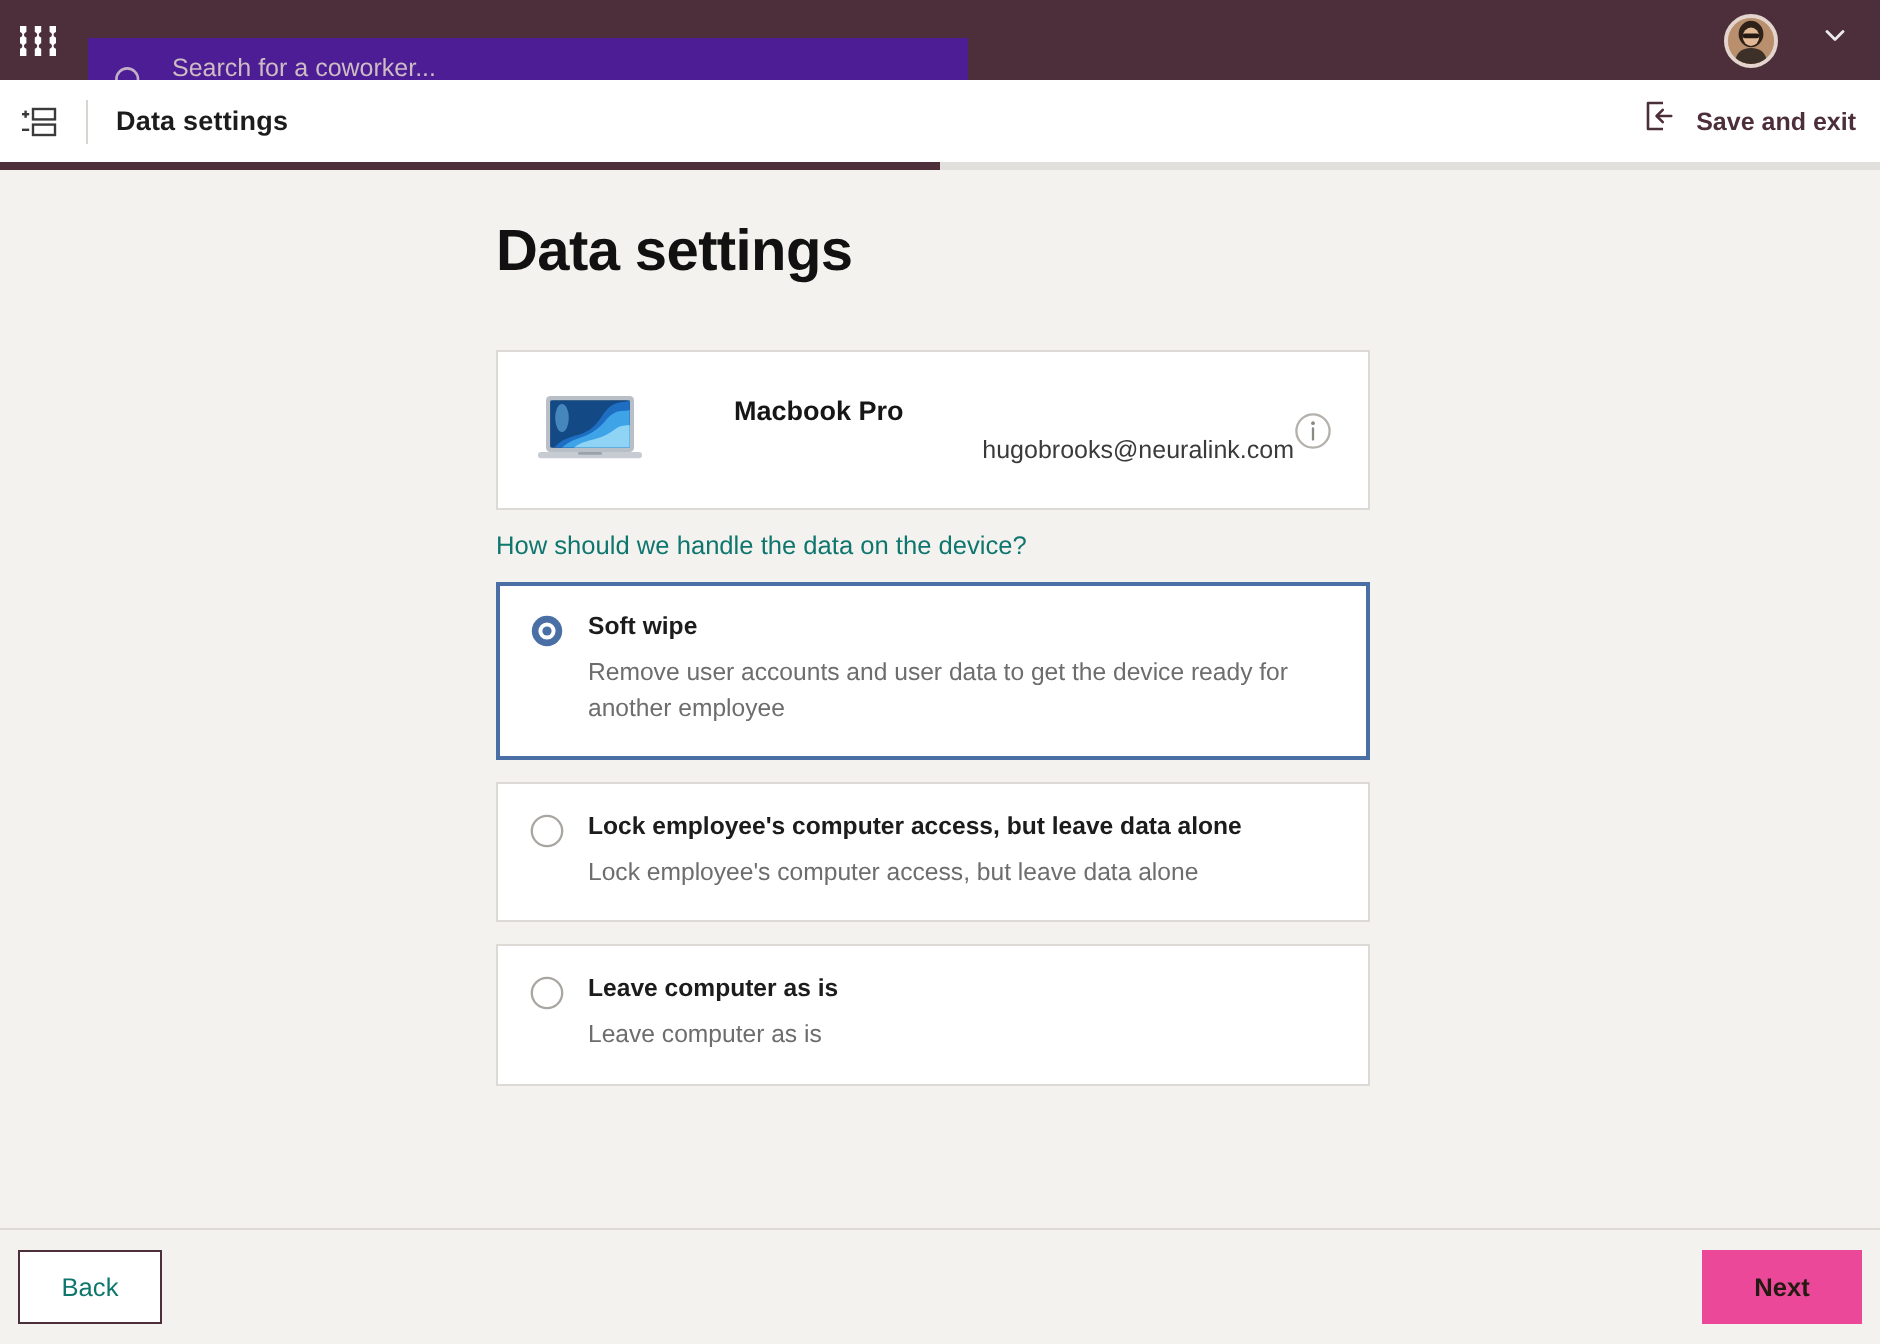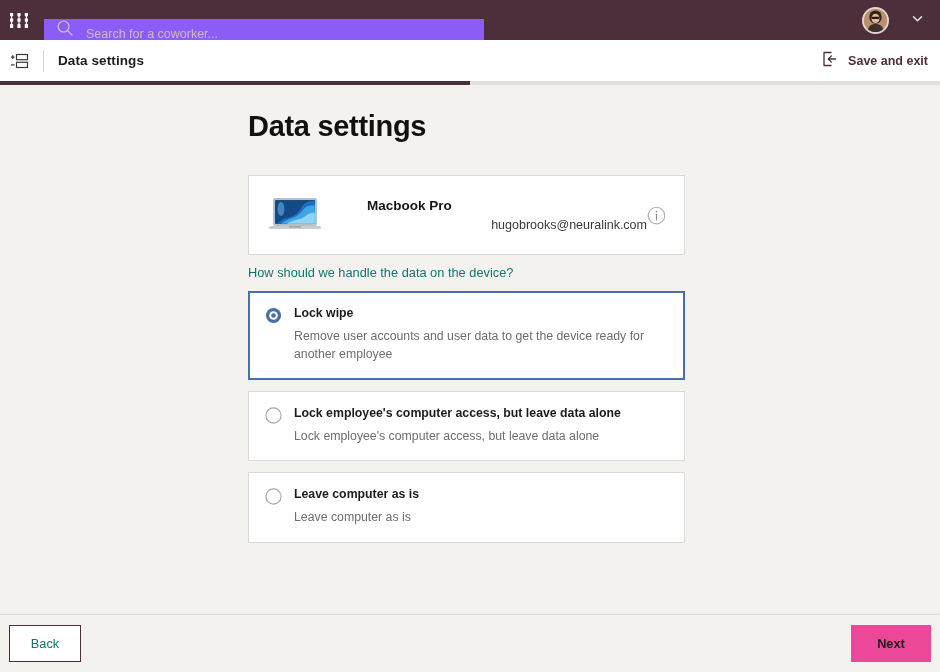--- a/index.html
+++ b/index.html
@@ -21,22 +21,22 @@
   }
   .logo {
     width: 40px; height: 40px;
     display: flex; align-items: center; justify-content: center;
     flex: 0 0 40px;
   }
   .logo svg { display: block; }
 
   .search-wrap {
     width: 440px; height: 31px;
-    background: #8b5cf6;
-    display: flex; align-items: flex-start;
+    background: #4c1d95;
+    display: flex; align-items: flex-end;
     padding: 0 12px;
     margin-left: 4px;
     flex: 0 0 440px;
     margin-top: 28px;
   }
   .search-icon { flex: 0 0 18px; height: 18px; margin-right: 10px; opacity: .85; }
   .search-input {
     background: transparent; border: 0; outline: none;
     color: #e9dfe3; font-size: 12.5px;
     font-family: "Liberation Sans", sans-serif;
@@ -261,21 +261,21 @@
     <div class="question">How should we handle the data on the device?</div>
 
     <div id="options-list">
         <div class="opt selected">
           <span class="radio"><svg width="17" height="17" viewBox="0 0 17 17">
               <circle cx="8.5" cy="8.5" r="7.6" fill="#4a6fa5"></circle>
               <circle cx="8.5" cy="8.5" r="4.3" fill="#ffffff"></circle>
               <circle cx="8.5" cy="8.5" r="2.3" fill="#4a6fa5"></circle>
             </svg></span>
           <div class="opt-body">
-            <div class="opt-title">Lock wipe</div>
+            <div class="opt-title">Soft wipe</div>
             <div class="opt-desc">Remove user accounts and user data to get the device ready for another employee</div>
           </div>
         </div>
         <div class="opt">
           <span class="radio"><svg width="17" height="17" viewBox="0 0 17 17">
               <circle cx="8.5" cy="8.5" r="7.6" fill="#ffffff" stroke="#a9a5a1" stroke-width="1.15"></circle>
             </svg></span>
           <div class="opt-body">
             <div class="opt-title">Lock employee's computer access, but leave data alone</div>
             <div class="opt-desc">Lock employee's computer access, but leave data alone</div>

